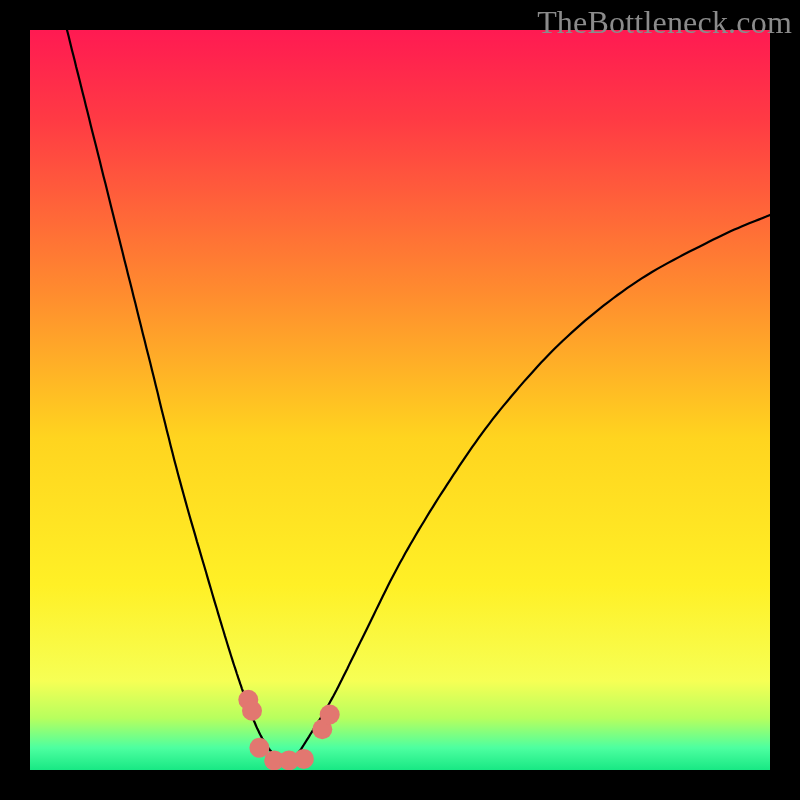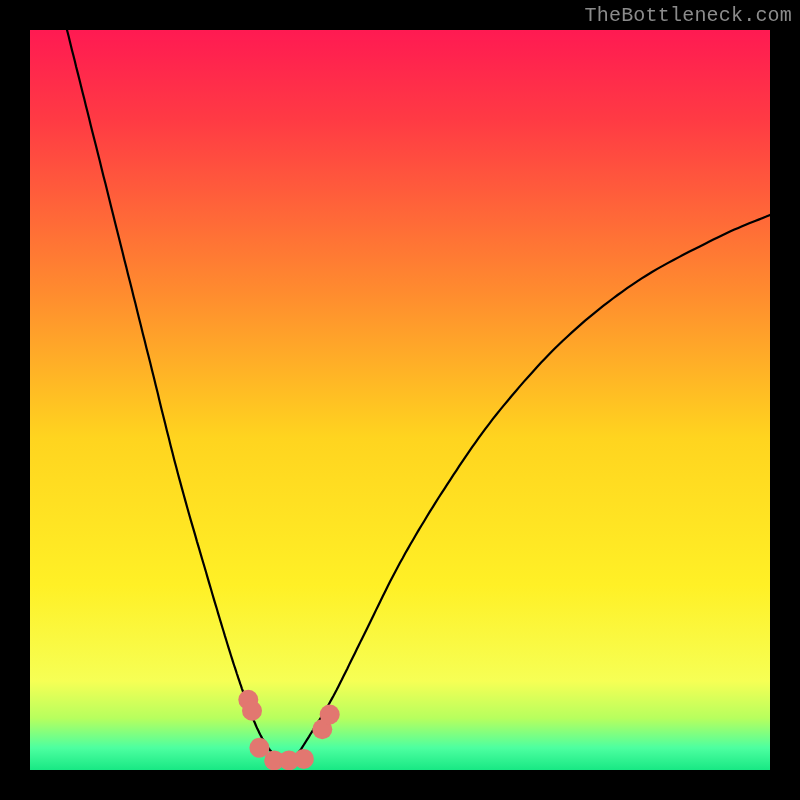--- a/index.html
+++ b/index.html
@@ -23,22 +23,22 @@
     left: 30px;
     top: 30px;
     width: 740px;
     height: 740px;
     overflow: hidden;
   }
   .watermark {
     position: absolute;
     top: 4px;
     right: 8px;
-    font-family: Liberation Mono, monospace;
-    font-size: 20px;
+    font-family: Liberation Serif, serif;
+    font-size: 32px;
     font-weight: 500;
     color: #8b8b8b;
     letter-spacing: 0.2px;
   }
   svg { display: block; }
 </style>
 </head>
 <body>
 
 <div class="frame">

